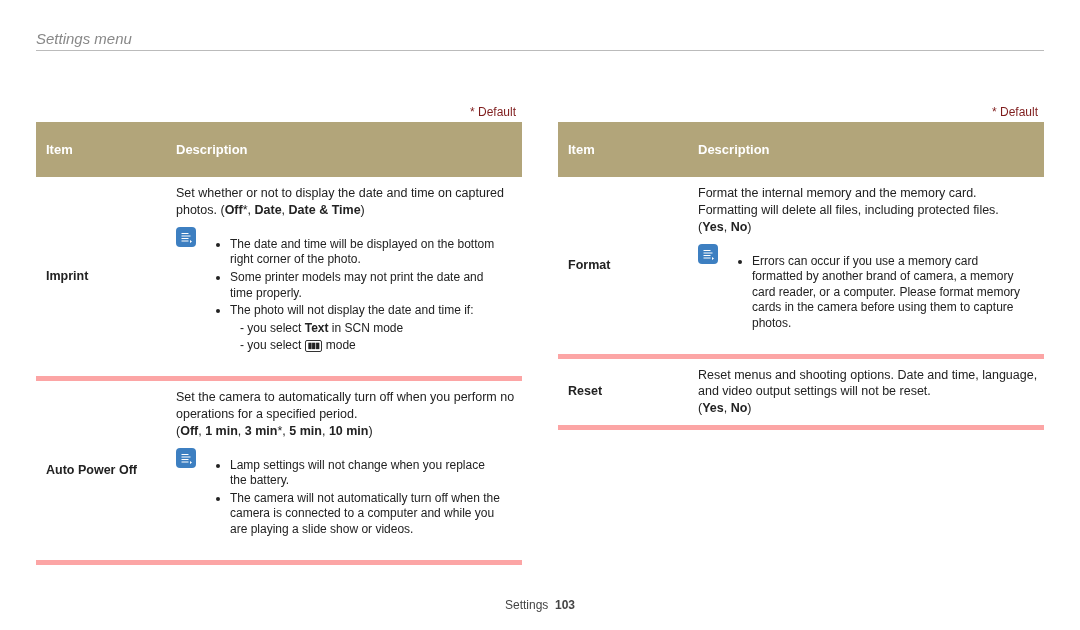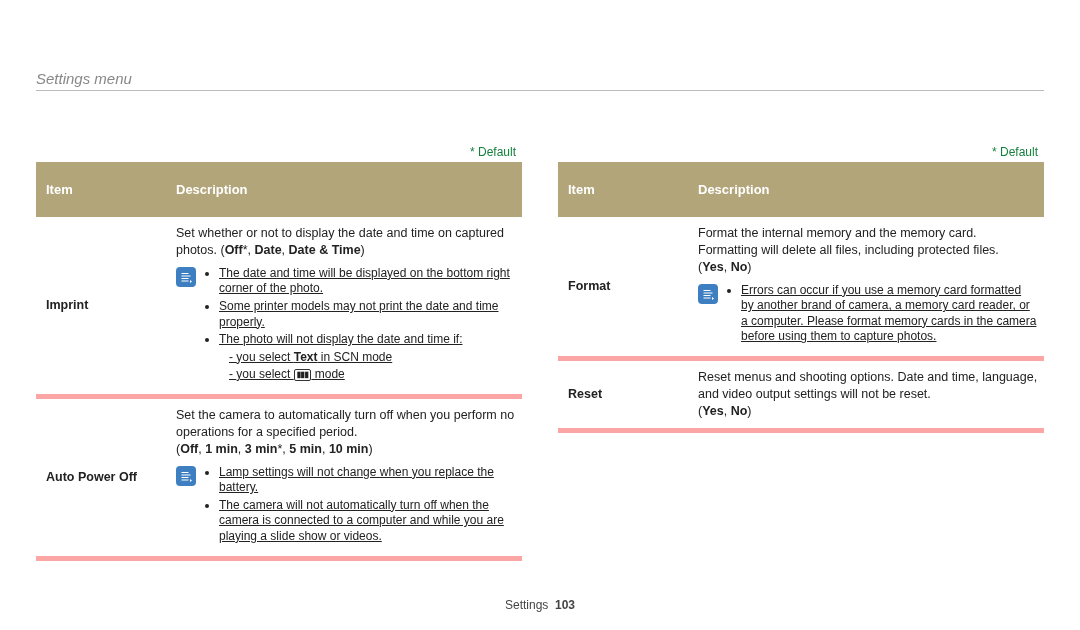--- a/index.html
+++ b/index.html
@@ -18,40 +18,39 @@
     height: 630px;
     padding: 30px 36px 0 36px;
     position: relative;
   }
   .section-title {
     font-size: 15px;
     color: #888;
     font-style: italic;
     font-weight: 400;
     margin-bottom: 2px;
-    margin-top: 40px;
   }
   .hr {
     height: 1px;
     background: #bbb;
     width: 100%;
     margin: 3px 0 54px 0;
   }
   .columns {
     display: flex;
     gap: 36px;
   }
   .col {
     flex: 1;
     min-width: 0;
   }
   .default-note {
     text-align: right;
     font-size: 12px;
-    color: #15803d;
+    color: #7f1d1d;
     margin-bottom: 3px;
     padding-right: 6px;
   }
   table {
     border-collapse: collapse;
     width: 100%;
     table-layout: fixed;
   }
   col.item-col { width: 130px; }
   th {
@@ -92,24 +91,23 @@
     justify-content: center;
     margin-right: 8px;
     margin-top: 2px;
   }
   .note-icon svg {
     width: 12px;
     height: 12px;
     fill: #fff;
   }
   ul.bullets {
-    margin: 1px;
+    margin: 12px;
     padding: 0 0 0 14px;
     list-style: disc;
-    text-decoration: underline;
   }
   ul.bullets li {
     margin: 0 0 2px 0;
     font-size: 12px;
     line-height: 1.3;
   }
   ul.sub {
     list-style: none;
     padding-left: 10px;
     margin: 2px 0 0 0;

